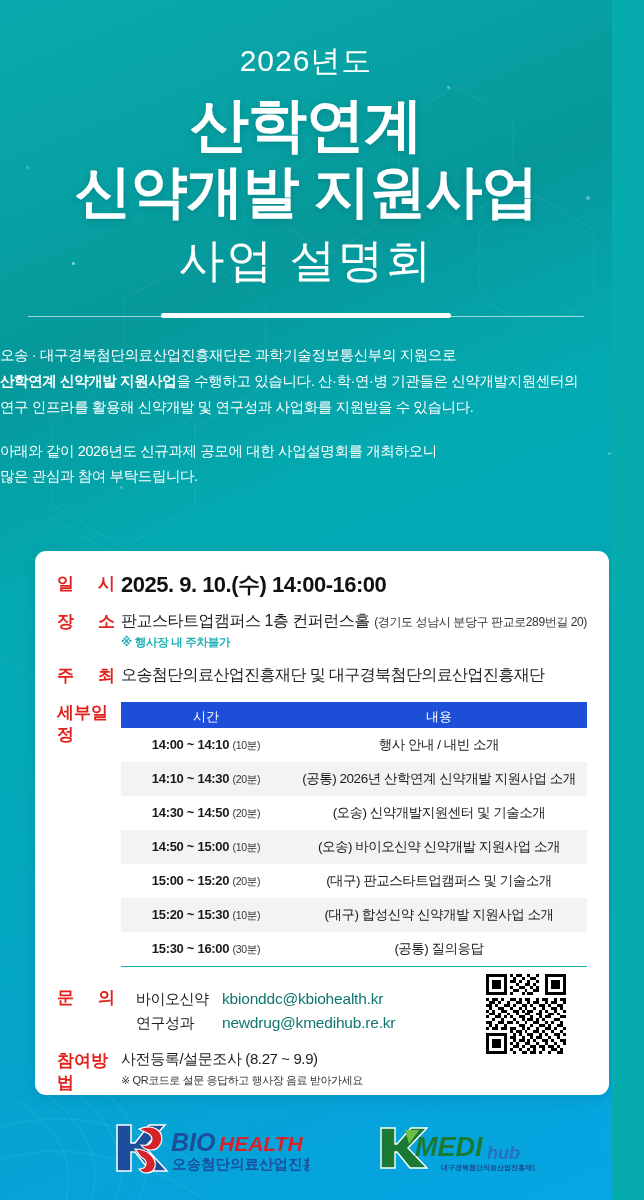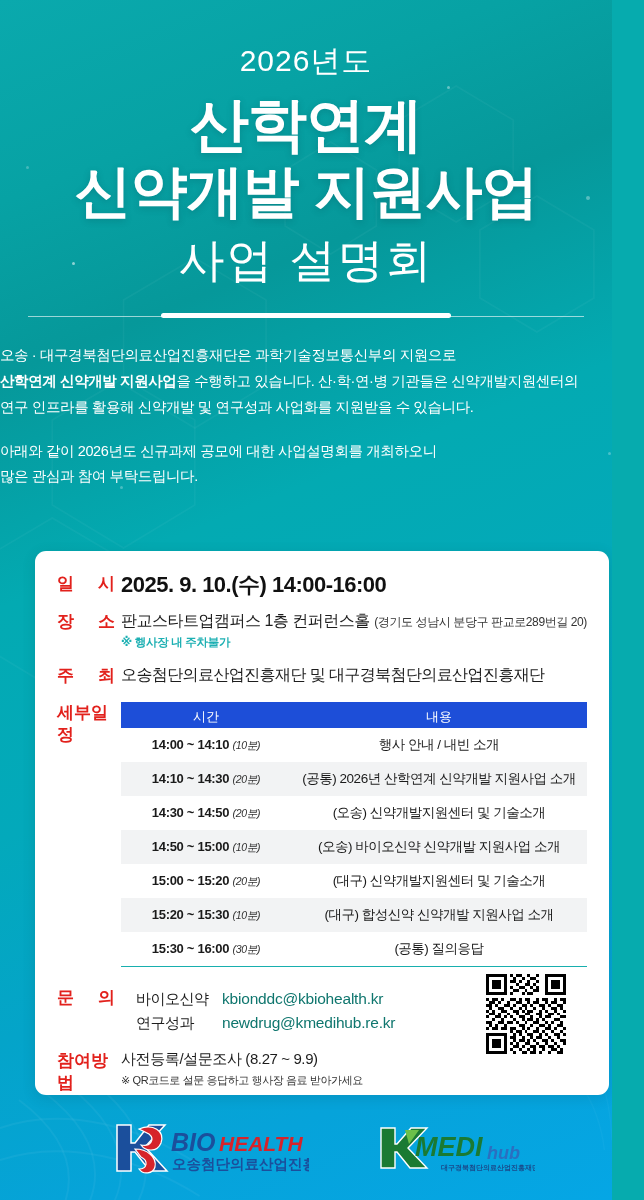--- a/index.html
+++ b/index.html
@@ -103,21 +103,21 @@
   .sched-table { width:100%; border-collapse:collapse; }
   .sched-table thead th {
     background:#1d4ed8; color:#ffffff; font-size:13px; font-weight:500;
     padding:6px 0 2px; letter-spacing:0;
   }
   .sched-table th.c-time { width:170px; }
   .sched-table tbody td { padding:8px 0 8px; vertical-align:middle; }
   .sched-table tbody tr:nth-child(even) { background:#f2f3f4; }
   .sched-table tbody tr:last-child td { border-bottom:1.3px solid #18afae; }
   .td-time { text-align:center; font-size:13px; font-weight:700; color:#1a1a1a; letter-spacing:-.3px; }
-  .td-time .mins { font-size:10.5px; font-weight:400; color:#333;font-style:italic; }
+  .td-time .mins { font-size:10.5px; font-weight:400; color:#333; }
   .td-topic { font-size:13.5px; font-weight:400; color:#1a1a1a; letter-spacing:-.5px; padding-left:20px;text-align:center; }
 
   
   .r-contact { margin-top:20px; position:relative; }
   .contact-lines { line-height:1.5;margin-left:15px; }
   .contact-line { display:flex; align-items:baseline; }
   .c-kind { width:86px; font-size:15px; color:#1d1d1d; letter-spacing:-.5px; }
   .c-mail { font-size:15.5px; color:#0f766e; letter-spacing:-.2px; }
 
   .r-method { margin-top:16px; }
@@ -274,21 +274,21 @@
                 <span>14:50 ~ 15:00</span>
                 <span class="mins">(10분)</span>
               </td>
               <td class="td-topic">(오송) 바이오신약 신약개발 지원사업 소개</td>
             </tr>
             <tr>
               <td class="td-time">
                 <span>15:00 ~ 15:20</span>
                 <span class="mins">(20분)</span>
               </td>
-              <td class="td-topic">(대구) 신약개발지원센터 및 기술소개</td>
+              <td class="td-topic">(대구) 판교스타트업캠퍼스 및 기술소개</td>
             </tr>
             <tr>
               <td class="td-time">
                 <span>15:20 ~ 15:30</span>
                 <span class="mins">(10분)</span>
               </td>
               <td class="td-topic">(대구) 합성신약 신약개발 지원사업 소개</td>
             </tr>
             <tr>
               <td class="td-time">

